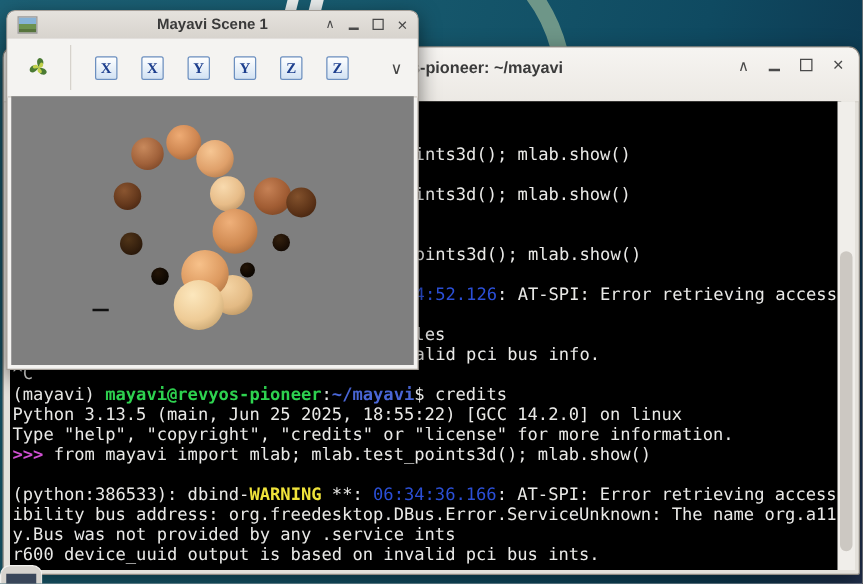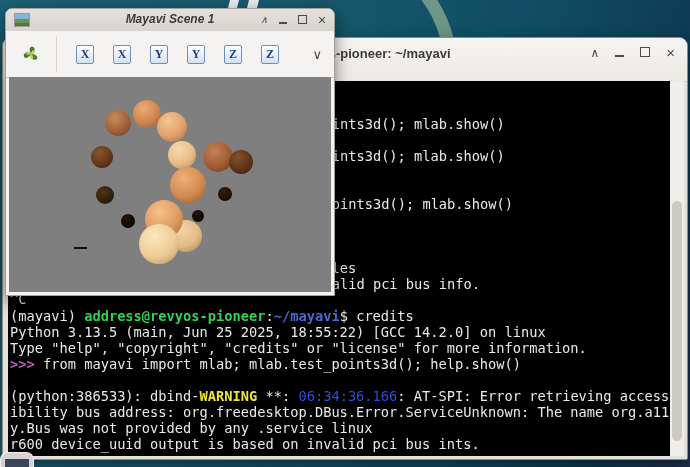--- a/index.html
+++ b/index.html
@@ -31,21 +31,21 @@
   .c-mag{color:#cf4fd1;font-weight:bold;}
   .c-yel{color:#efe33a;font-weight:bold;}
   .c-time{color:#2b4fd6;}
   #cursor{position:absolute;left:2px;top:372px;width:8px;height:14px;border:1px solid #d8d8d6;}
   
   #mayavi{position:absolute;left:5px;top:8px;width:330px;height:288px;
     background:#f4f3f1;border:1px solid #a59f98;border-radius:7px 7px 0 0;
     box-shadow:0 5px 16px rgba(0,0,0,.5);z-index:3;box-sizing:border-box;}
   #mv-titlebar{position:absolute;left:0;top:0;right:0;height:22px;
     background:linear-gradient(#e5e2dd,#d7d3cd);border-bottom:1px solid #c2beb7;
-    border-radius:7px 7px 0 0;font-style:italic;}
+    border-radius:7px 7px 0 0;}
   #mv-title{position:absolute;left:0;right:0;top:3px;text-align:center;font-size:12px;
     font-weight:bold;color:#3a3a3a;}
   #mv-icon{position:absolute;left:8px;top:4px;width:14px;height:12px;border:1px solid #9a9a9a;
     background:linear-gradient(#86b3d8 0 45%,#6d9250 45% 75%,#57743d 75% 100%);}
   #mv-controls{position:absolute;right:8px;top:2px;display:flex;gap:11px;align-items:center;height:18px;}
   #mv-toolbar{position:absolute;left:0;top:22px;right:0;height:46px;background:#f4f3f1;
     border-bottom:1px solid #cfcbc4;display:flex;align-items:center;}
   #mv-logo{margin-left:14px;width:22px;height:22px;}
   .tb-sep{width:1px;height:36px;background:#d6d2cc;margin-left:14px;}
   .ax-btn{width:16px;height:17px;margin-left:19px;background:linear-gradient(#ffffff,#d2e2f3);
@@ -80,31 +80,32 @@
         <span class="tb-btn"><span class="glyph-max"></span></span>
         <span class="tb-btn" style="font-size:15px;"><span>×</span></span>
       </div>
     </div>
 
     <div id="term-screen">
 
       <div class="tl" style="top:35px;left:323.7px"><span>ints3d(); mlab.show()</span></div>
       <div class="tl" style="top:67px;left:323.7px"><span>ints3d(); mlab.show()</span></div>
       <div class="tl" style="top:115px;left:315.5px"><span>points3d(); mlab.show()</span></div>
+      <div class="tl" style="top:147px;left:323.7px"><span class="c-time">4:52.126</span><span>: AT-SPI: Error retrieving access</span></div>
       <div class="tl" style="top:179px;left:307px"><span>files</span></div>
       <div class="tl" style="top:195px;left:323.7px"><span>alid pci bus info.</span></div>
 
       <div class="tl" style="top:210px"><span>^C</span></div>
-      <div class="tl" style="top:227px"><span>(mayavi) </span><span class="c-green">address@revyos-pioneer</span><span>:</span><span class="c-path">~/mayavi</span><span>$ </span><span>credits</span></div>
+      <div class="tl" style="top:227px"><span>(mayavi) </span><span class="c-green">mayavi@revyos-pioneer</span><span>:</span><span class="c-path">~/mayavi</span><span>$ </span><span>credits</span></div>
       <div class="tl" style="top:243px"><span>Python 3.13.5 (main, Jun 25 2025, 18:55:22) [GCC 14.2.0] on linux</span></div>
       <div class="tl" style="top:259px"><span>Type "help", "copyright", "credits" or "license" for more information.</span></div>
-      <div class="tl" style="top:275px"><span class="c-mag">&gt;&gt;&gt; </span><span>from mayavi import mlab; mlab.test_points3d(); help.show()</span></div>
+      <div class="tl" style="top:275px"><span class="c-mag">&gt;&gt;&gt; </span><span>from mayavi import mlab; mlab.test_points3d(); mlab.show()</span></div>
       <div class="tl" style="top:307px"><span>(python:386533): dbind-</span><span class="c-yel">WARNING</span><span> **: </span><span class="c-time">06:34:36.166</span><span>: AT-SPI: Error retrieving access</span></div>
       <div class="tl" style="top:323px"><span>ibility bus address: org.freedesktop.DBus.Error.ServiceUnknown: The name org.a11</span></div>
-      <div class="tl" style="top:339px"><span>y.Bus was not provided by any .service linux</span></div>
+      <div class="tl" style="top:339px"><span>y.Bus was not provided by any .service ints</span></div>
       <div class="tl" style="top:355px"><span>r600 device_uuid output is based on invalid pci bus ints.</span></div>
       <div id="cursor"></div>
     </div>
 
     <div id="term-scrollbar">
       <div id="term-thumb"></div>
     </div>
   </div>
 
   <div id="mayavi">

